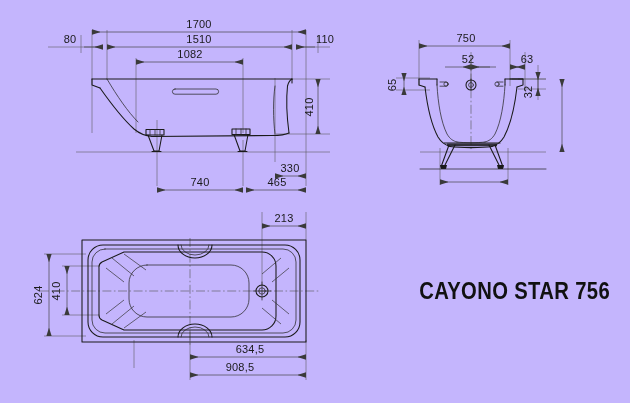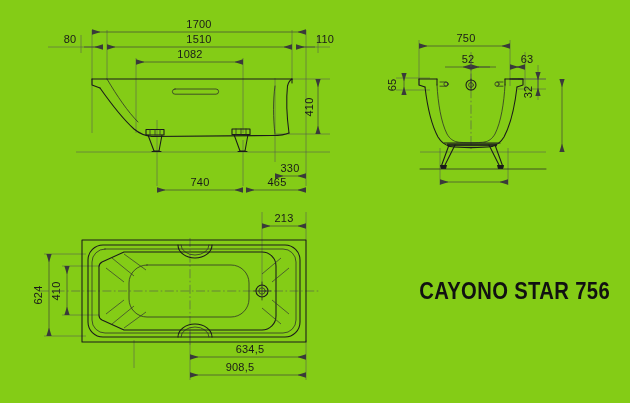--- a/index.html
+++ b/index.html
@@ -8,21 +8,21 @@
     padding: 0;
     background: #ffffff;
   }
   body {
     font-family: "Liberation Sans", sans-serif;
   }
   #sheet {
     position: relative;
     width: 630px;
     height: 403px;
-    background: #84cc16;
+    background: #c4b5fd;
     overflow: hidden;
   }
   #sheet svg {
     position: absolute;
     left: 0;
     top: 0;
     display: block;
   }
   .dimtext {
     font-family: "Liberation Sans", sans-serif;

